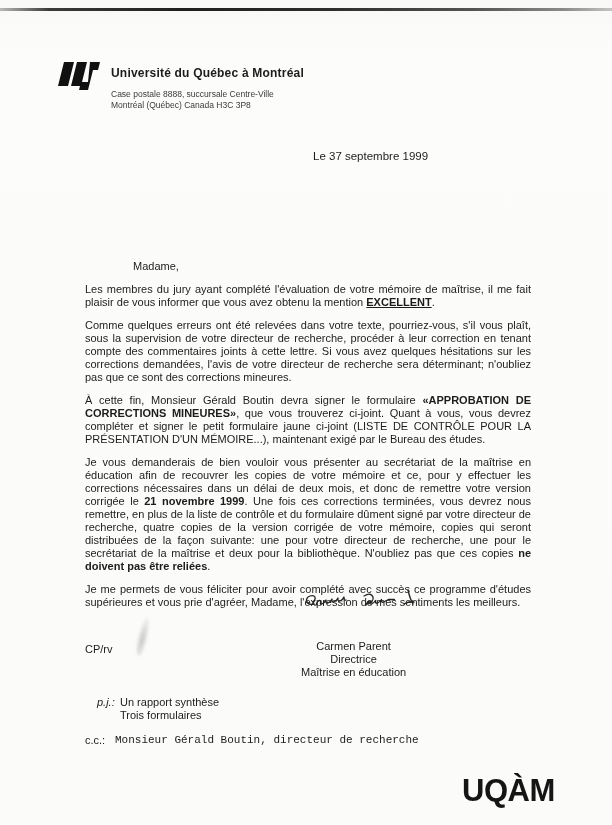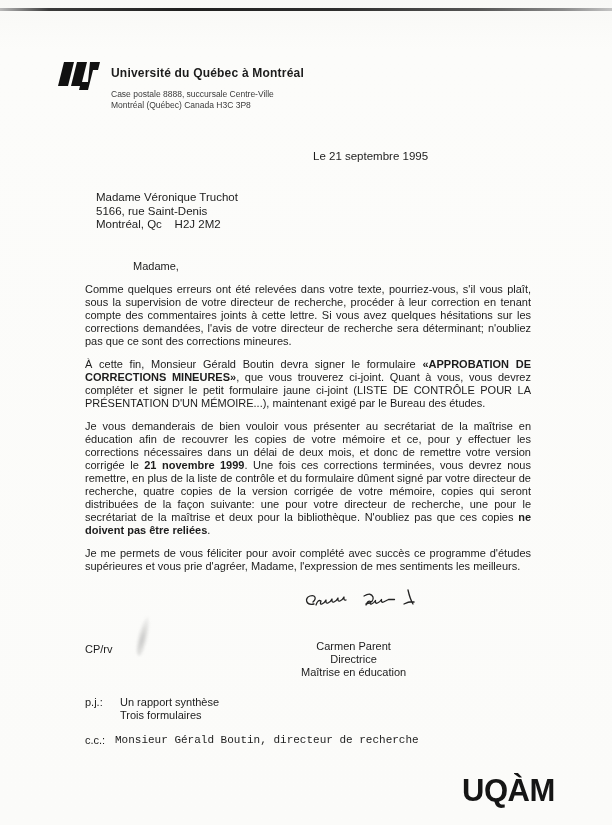--- a/index.html
+++ b/index.html
@@ -41,21 +41,21 @@
   .smudge{
     position:absolute;left:138px;top:616px;width:10px;height:40px;
     background:radial-gradient(ellipse at 50% 60%, rgba(110,110,110,.38), rgba(150,150,150,.12) 60%, transparent 75%);
     transform:rotate(14deg);
     filter:blur(1px);
     border-radius:50% 50% 40% 60%;
   }
   .signer{position:absolute;left:301px;top:640px;font-size:11px;line-height:13px;text-align:center;}
   
   .pj{position:absolute;left:85px;top:696px;font-size:11px;line-height:13px;}
-  .pj .lbl{position:absolute;left:0;top:0;}
+  .pj .lbl{position:absolute;left:12px;top:0;font-style:italic;}
   .pj .items{position:absolute;left:35px;top:0;width:300px;white-space:nowrap;}
   .cc{position:absolute;left:85px;top:734px;font-size:11px;}
   .cc .lbl{position:absolute;left:0;top:0;}
   .cc .txt{position:absolute;left:30px;top:0;width:400px;white-space:nowrap;font-family:Liberation Mono, monospace;}
   
   .wordmark{
     position:absolute;left:462px;top:773px;
     font-size:31px;font-weight:bold;letter-spacing:-.5px;color:#151515;
     font-family:"Liberation Sans","DejaVu Sans",sans-serif;
   }
@@ -79,30 +79,26 @@
     </div>
     <div class="hdr-text">
       <div class="univ-name">Université du Québec à Montréal</div>
       <div class="hdr-addr">
         <div>Case postale 8888, succursale Centre-Ville</div>
         <div>Montréal (Québec) Canada H3C 3P8</div>
       </div>
     </div>
   </div>
 
-  <div class="date-line">Le 21 septembre 1995</div>
+  <div class="date-line">Le 37 septembre 1999</div>
 
-  <div class="recipient">
-    <div>Madame Véronique Truchot</div>
-    <div>5166, rue Saint-Denis</div>
-    <div>Montréal, Qc    H2J 2M2</div>
-  </div>
 
   <div class="body-block">
     <p class="salutation">Madame,</p>
+    <p class="para"><span>Les membres du jury ayant complété l'évaluation de votre mémoire de maîtrise, il me fait plaisir de vous informer que vous avez obtenu la mention </span><span class="b u">EXCELLENT</span><span>.</span></p>
     <p class="para"><span>Comme quelques erreurs ont été relevées dans votre texte, pourriez-vous, s'il vous plaît, sous la supervision de votre directeur de recherche, procéder à leur correction en tenant compte des commentaires joints à cette lettre. Si vous avez quelques hésitations sur les corrections demandées, l'avis de votre directeur de recherche sera déterminant; n'oubliez pas que ce sont des corrections mineures.</span></p>
     <p class="para"><span>À cette fin, Monsieur Gérald Boutin devra signer le formulaire </span><span class="b">«APPROBATION DE CORRECTIONS MINEURES»</span><span>, que vous trouverez ci-joint. Quant à vous, vous devrez compléter et signer le petit formulaire jaune ci-joint (LISTE DE CONTRÔLE POUR LA PRÉSENTATION D'UN MÉMOIRE...), maintenant exigé par le Bureau des études.</span></p>
     <p class="para"><span>Je vous demanderais de bien vouloir vous présenter au secrétariat de la maîtrise en éducation afin de recouvrer les copies de votre mémoire et ce, pour y effectuer les corrections nécessaires dans un délai de deux mois, et donc de remettre votre version corrigée le </span><span class="b">21 novembre 1999</span><span>. Une fois ces corrections terminées, vous devrez nous remettre, en plus de la liste de contrôle et du formulaire dûment signé par votre directeur de recherche, quatre copies de la version corrigée de votre mémoire, copies qui seront distribuées de la façon suivante: une pour votre directeur de recherche, une pour le secrétariat de la maîtrise et deux pour la bibliothèque. N'oubliez pas que ces copies </span><span class="b">ne doivent pas être reliées</span><span>.</span></p>
     <p class="para"><span>Je me permets de vous féliciter pour avoir complété avec succès ce programme d'études supérieures et vous prie d'agréer, Madame, l'expression de mes sentiments les meilleurs.</span></p>
   </div>
 
   <div class="sig-scribble">
     <svg width="135" height="34" viewBox="0 0 135 34" aria-hidden="true">
       <g fill="none" stroke="#222" stroke-width="1.3" stroke-linecap="round" stroke-linejoin="round">
         <path d="M14,18 C6,20 4,12 10,10 C15,8.5 17,12 13,16 M16,19 q2,-6 5,-4 q-1.5,4 1,3 q2.5,-1 4,-4 q-0.5,4 2,3 q2.5,-1 4,-4 q-0.5,4 2,3 q2.5,-1 4,-4 q-0.5,4 2,3 q2.5,-1 4,-4 q-0.5,4 2,3"></path>

